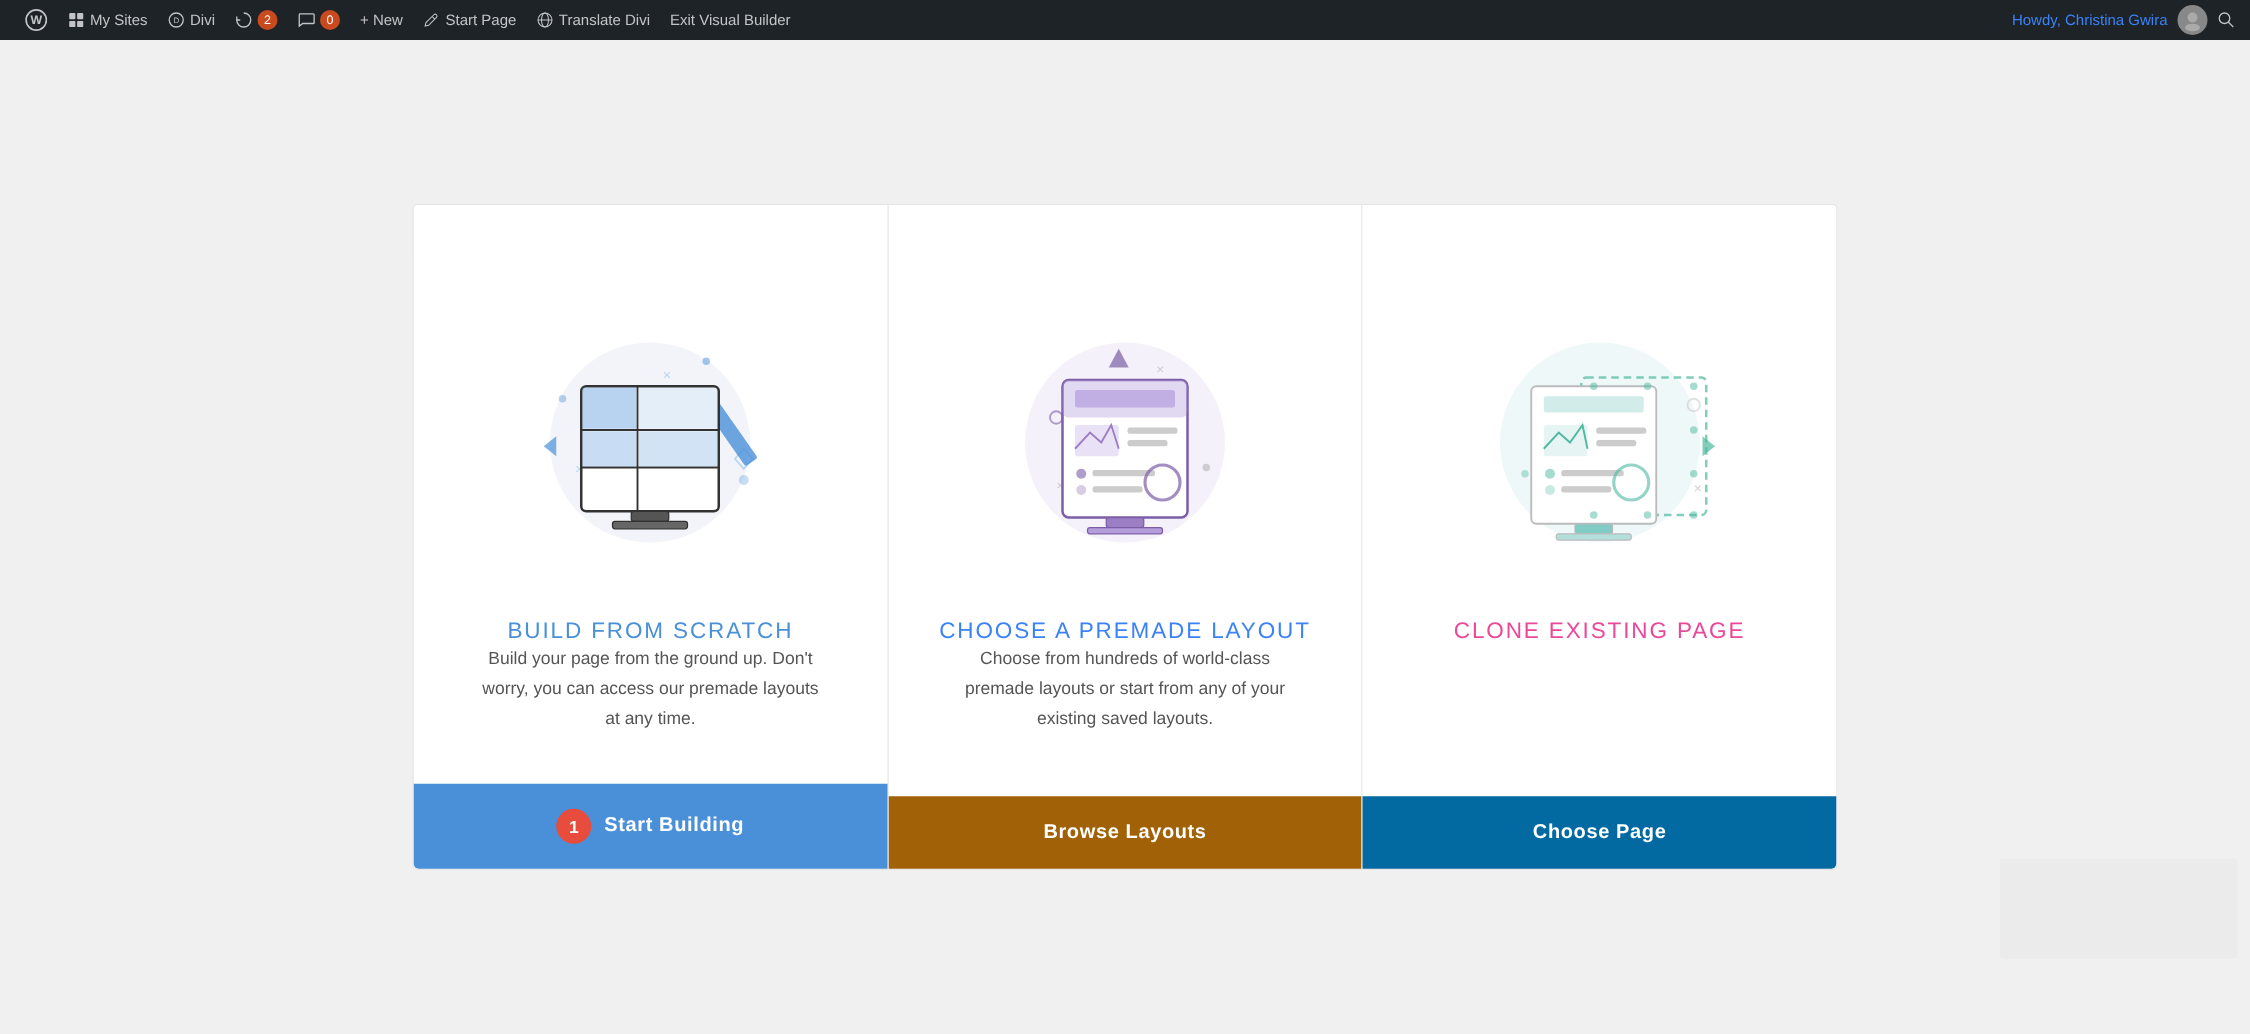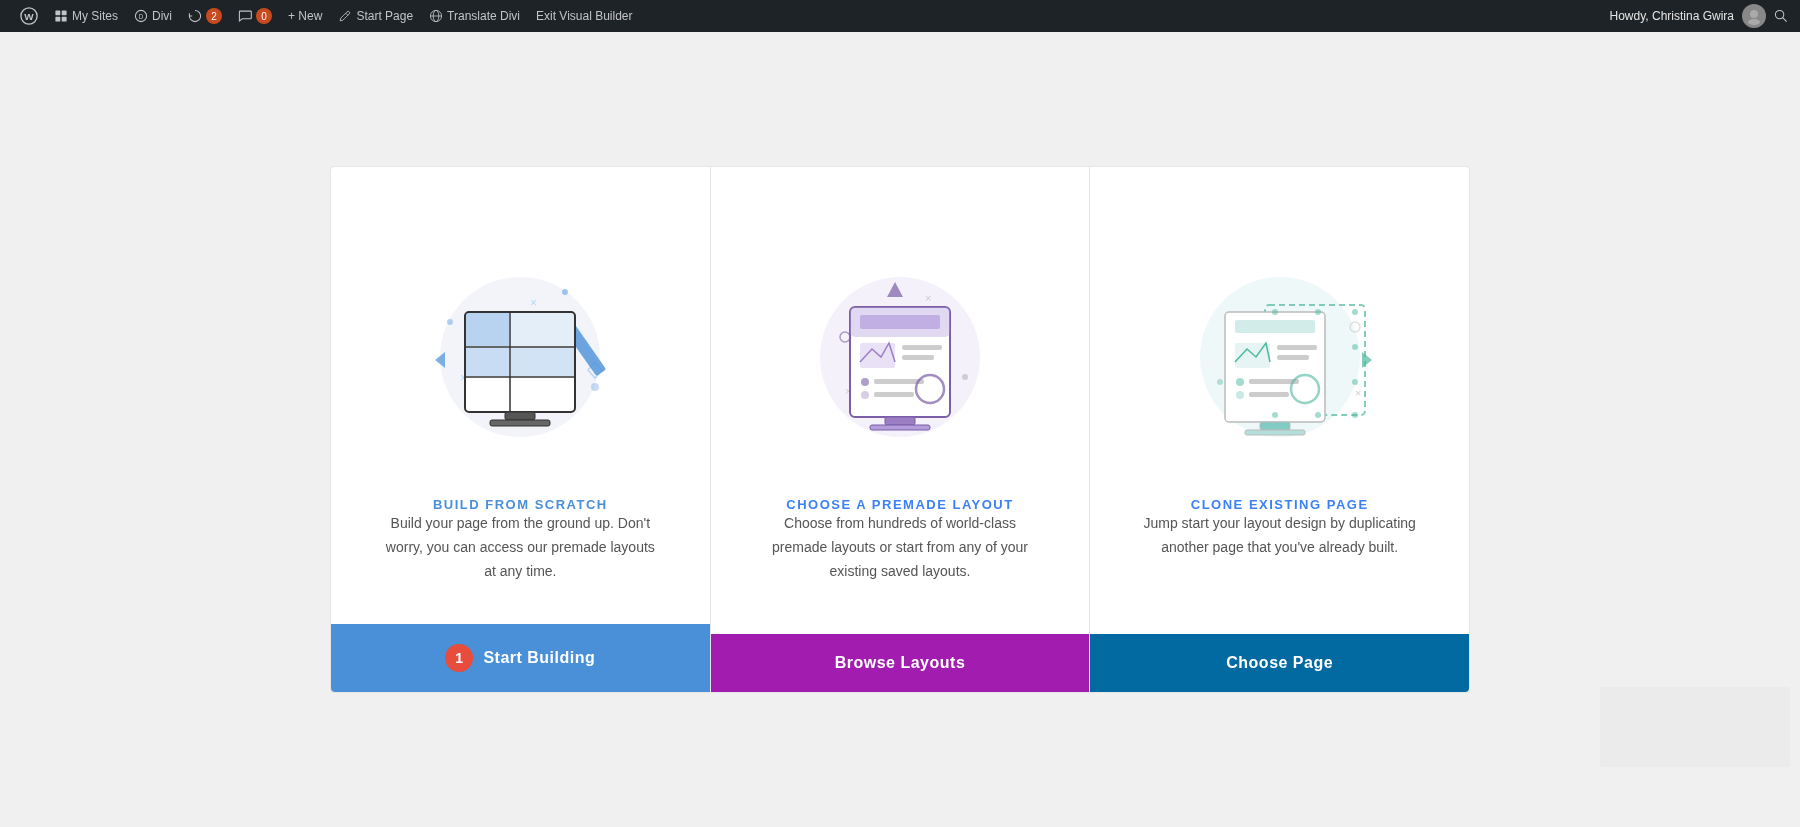--- a/index.html
+++ b/index.html
@@ -18,21 +18,21 @@
       top: 0; left: 0; right: 0;
       z-index: 9999;
     }
     .admin-bar-item {
       display: flex; align-items: center; gap: 4px;
       padding: 0 8px; cursor: pointer; height: 100%;
       color: #c3c4c7; text-decoration: none;
       font-size: 12px;
       transition: color 0.2s;
     }
-    .admin-bar-right { margin-left: auto; display: flex; align-items: center; gap: 8px; color: #e5e5e5; font-size: 12px; }
+    .admin-bar-right { margin-left: auto; display: flex; align-items: center; gap: 8px; color: #3b82f6; font-size: 12px; }
     .admin-bar-avatar {
       width: 24px; height: 24px; border-radius: 50%;
       background: #888; display: inline-flex; align-items: center; justify-content: center;
       font-size: 10px; color: white;
     }
     .badge {
       background: #ca4a1f; color: white; border-radius: 50%;
       width: 16px; height: 16px; font-size: 10px;
       display: inline-flex; align-items: center; justify-content: center;
     }
@@ -78,29 +78,29 @@
       width: 220px;
       height: 240px;
       position: relative;
       display: flex;
       align-items: center;
       justify-content: center;
       margin-bottom: 30px;
     }
 
     .card-title {
-      font-size: 13px;
-      font-weight: 700;
+      font-size: 18px;
+      font-weight: 400;
       letter-spacing: 1.5px;
       text-transform: uppercase;
       text-align: center;
     }
     .card-title.blue { color: #4a90d9; }
     .card-title.purple { color: #3b82f6; }
-    .card-title.teal { color: #3b82f6; }
+    .card-title.teal { color: #ec4899; }
 
     .card-desc {
       font-size: 14px;
       color: #555;
       text-align: center;
       line-height: 1.7;
       margin-bottom: 40px;
       max-width: 280px;
     }
 
@@ -125,21 +125,21 @@
       display: flex;
       align-items: center;
       justify-content: center;
       gap: 10px;
       border-radius: 0 0 0 0;
     }
     .card:first-child .card-btn { border-radius: 0 0 0 4px; }
     .card:last-child .card-btn { border-radius: 0 0 4px 0; }
 
     .btn-blue { background: #4a90d9; }
-    .btn-purple { background: #a21caf; }
+    .btn-purple { background: #a16207; }
     .btn-teal { background: #0369a1; }
 
     .btn-badge {
       background: #e74c3c;
       color: white;
       border-radius: 50%;
       width: 28px; height: 28px;
       display: inline-flex; align-items: center; justify-content: center;
       font-size: 14px; font-weight: bold;
     }
@@ -361,21 +361,20 @@
           <circle cx="148" cy="85" r="3" fill="#4db8a0" opacity="0.5"></circle>
           <circle cx="185" cy="85" r="3" fill="#4db8a0" opacity="0.5"></circle>
           <circle cx="185" cy="120" r="3" fill="#4db8a0" opacity="0.5"></circle>
           <circle cx="185" cy="155" r="3" fill="#4db8a0" opacity="0.5"></circle>
           <circle cx="105" cy="188" r="3" fill="#4db8a0" opacity="0.5"></circle>
           <circle cx="148" cy="188" r="3" fill="#4db8a0" opacity="0.5"></circle>
           <circle cx="185" cy="188" r="3" fill="#4db8a0" opacity="0.5"></circle>
         </svg>
       </div>
       <div class="card-title teal">CLONE EXISTING PAGE</div>
-      <div class="card-desc">Jump start your layout design by duplicating another page that you've already built.</div>
       <div class="card-spacer"></div>
       <div class="card-btn-wrap">
         <button class="card-btn btn-teal">
           <span>Choose Page</span>
         </button>
       </div>
     </div>
 
   </div>
 

